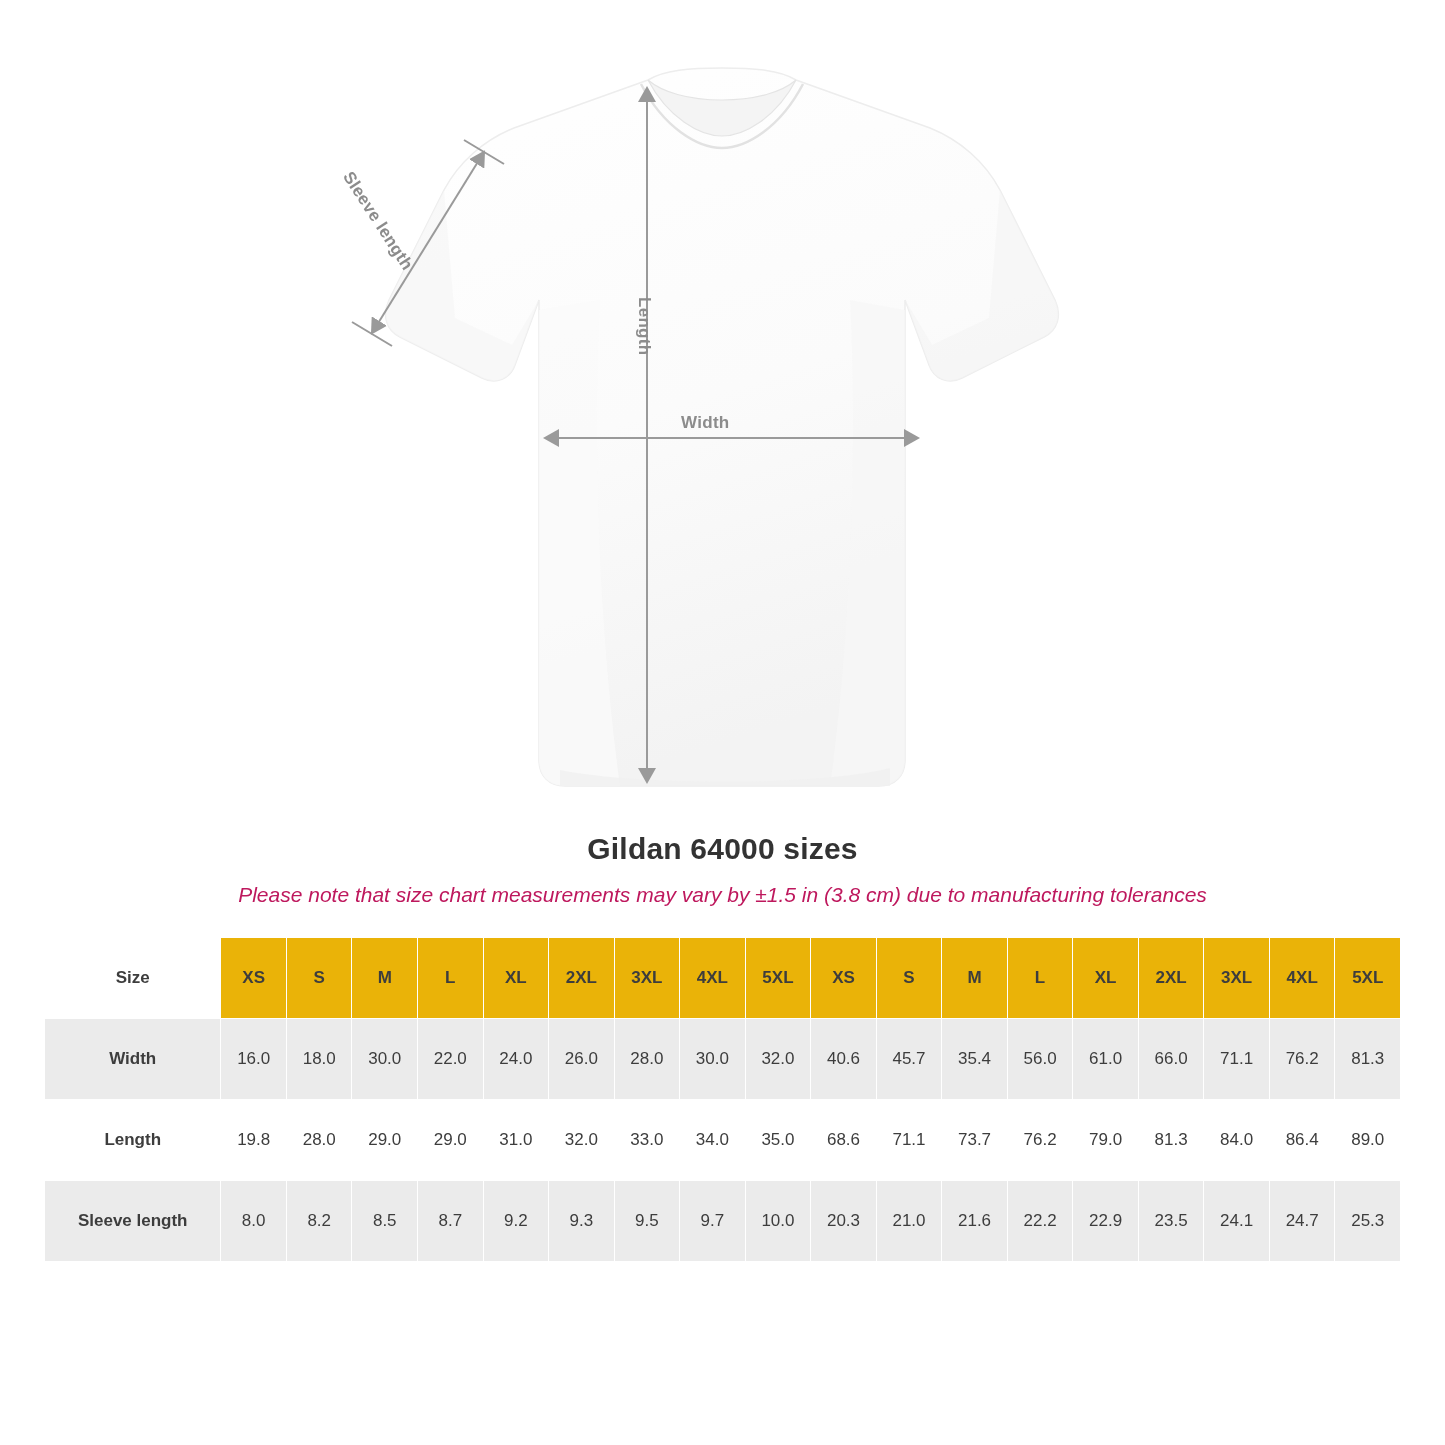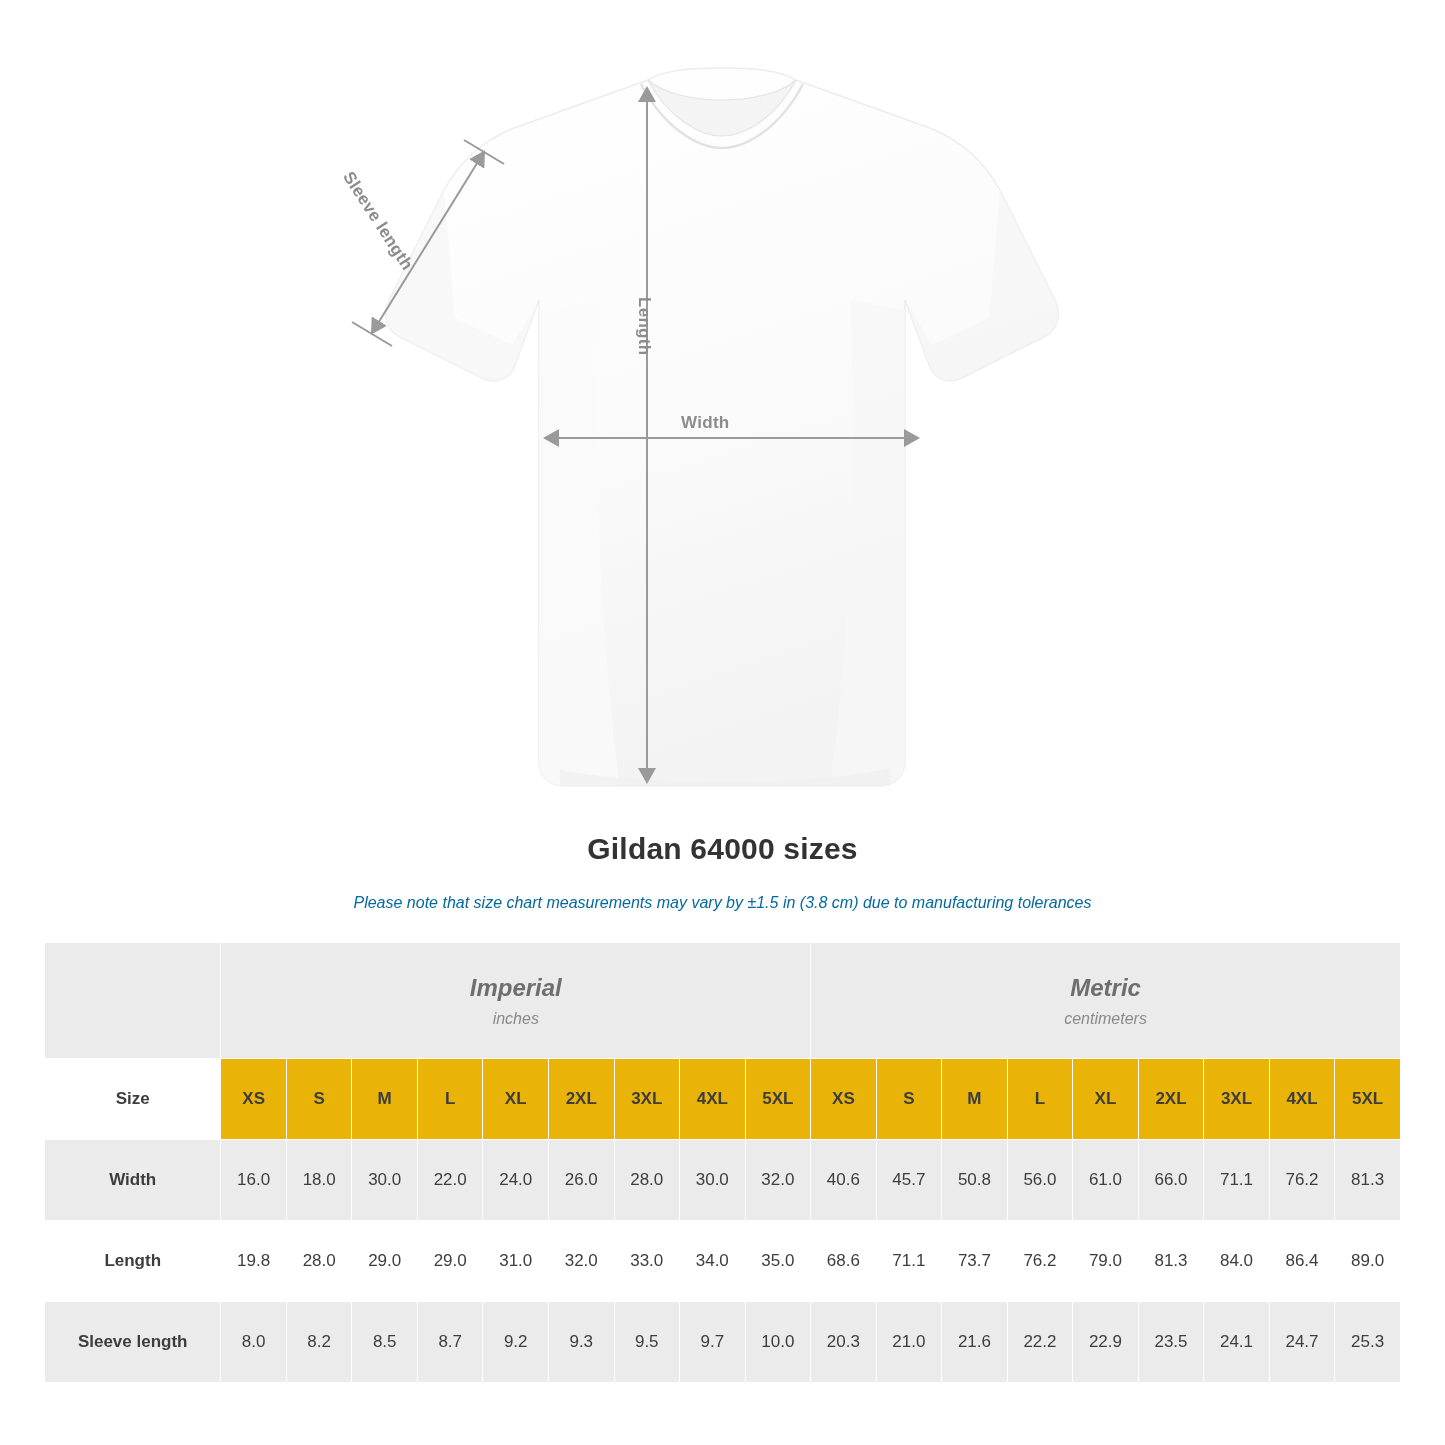--- a/index.html
+++ b/index.html
@@ -62,24 +62,24 @@
     margin-top: 12px;
   }
   .chart-title {
     font-size: 30px;
     font-weight: bold;
     color: #333333;
     margin: 0;
     letter-spacing: 0.2px;
   }
   .chart-note {
-    font-size: 16px;
+    font-size: 21px;
     font-style: italic;
-    color: #0369a1;
-    margin-top: 28px;
+    color: #be185d;
+    margin-top: 17px;
   }
 
   
   .table-wrap {
     margin: 30px 44px 0 44px;
     width: 1357px;
   }
   table.size-table {
     border-collapse: collapse;
     width: 100%;
@@ -236,31 +236,20 @@
           <col class="col-val">
           <col class="col-val">
           <col class="col-val">
           <col class="col-val">
         <col class="col-val">
           <col class="col-val">
           <col class="col-val">
           <col class="col-val">
       </colgroup>
       <tbody>
-        <tr>
-          <td class="corner-cell"></td>
-          <td class="unit-head" colspan="9">
-            <span class="unit-name">Imperial</span>
-            <span class="unit-sub">inches</span>
-          </td>
-          <td class="unit-head" colspan="9">
-            <span class="unit-name">Metric</span>
-            <span class="unit-sub">centimeters</span>
-          </td>
-        </tr>
 
         <tr class="row-head">
           <td class="label-cell">Size</td>
           <td>XS</td>
           <td>S</td>
           <td>M</td>
           <td>L</td>
           <td>XL</td>
           <td>2XL</td>
           <td>3XL</td>
@@ -283,21 +272,21 @@
           <td>18.0</td>
           <td>30.0</td>
           <td>22.0</td>
           <td>24.0</td>
           <td>26.0</td>
           <td>28.0</td>
           <td>30.0</td>
           <td>32.0</td>
           <td>40.6</td>
           <td>45.7</td>
-          <td>50.8</td>
+          <td>35.4</td>
           <td>56.0</td>
           <td>61.0</td>
           <td>66.0</td>
           <td>71.1</td>
           <td>76.2</td>
           <td>81.3</td>
         </tr>
 
         <tr class="data-row band-plain">
           <td class="label-cell">Length</td>

